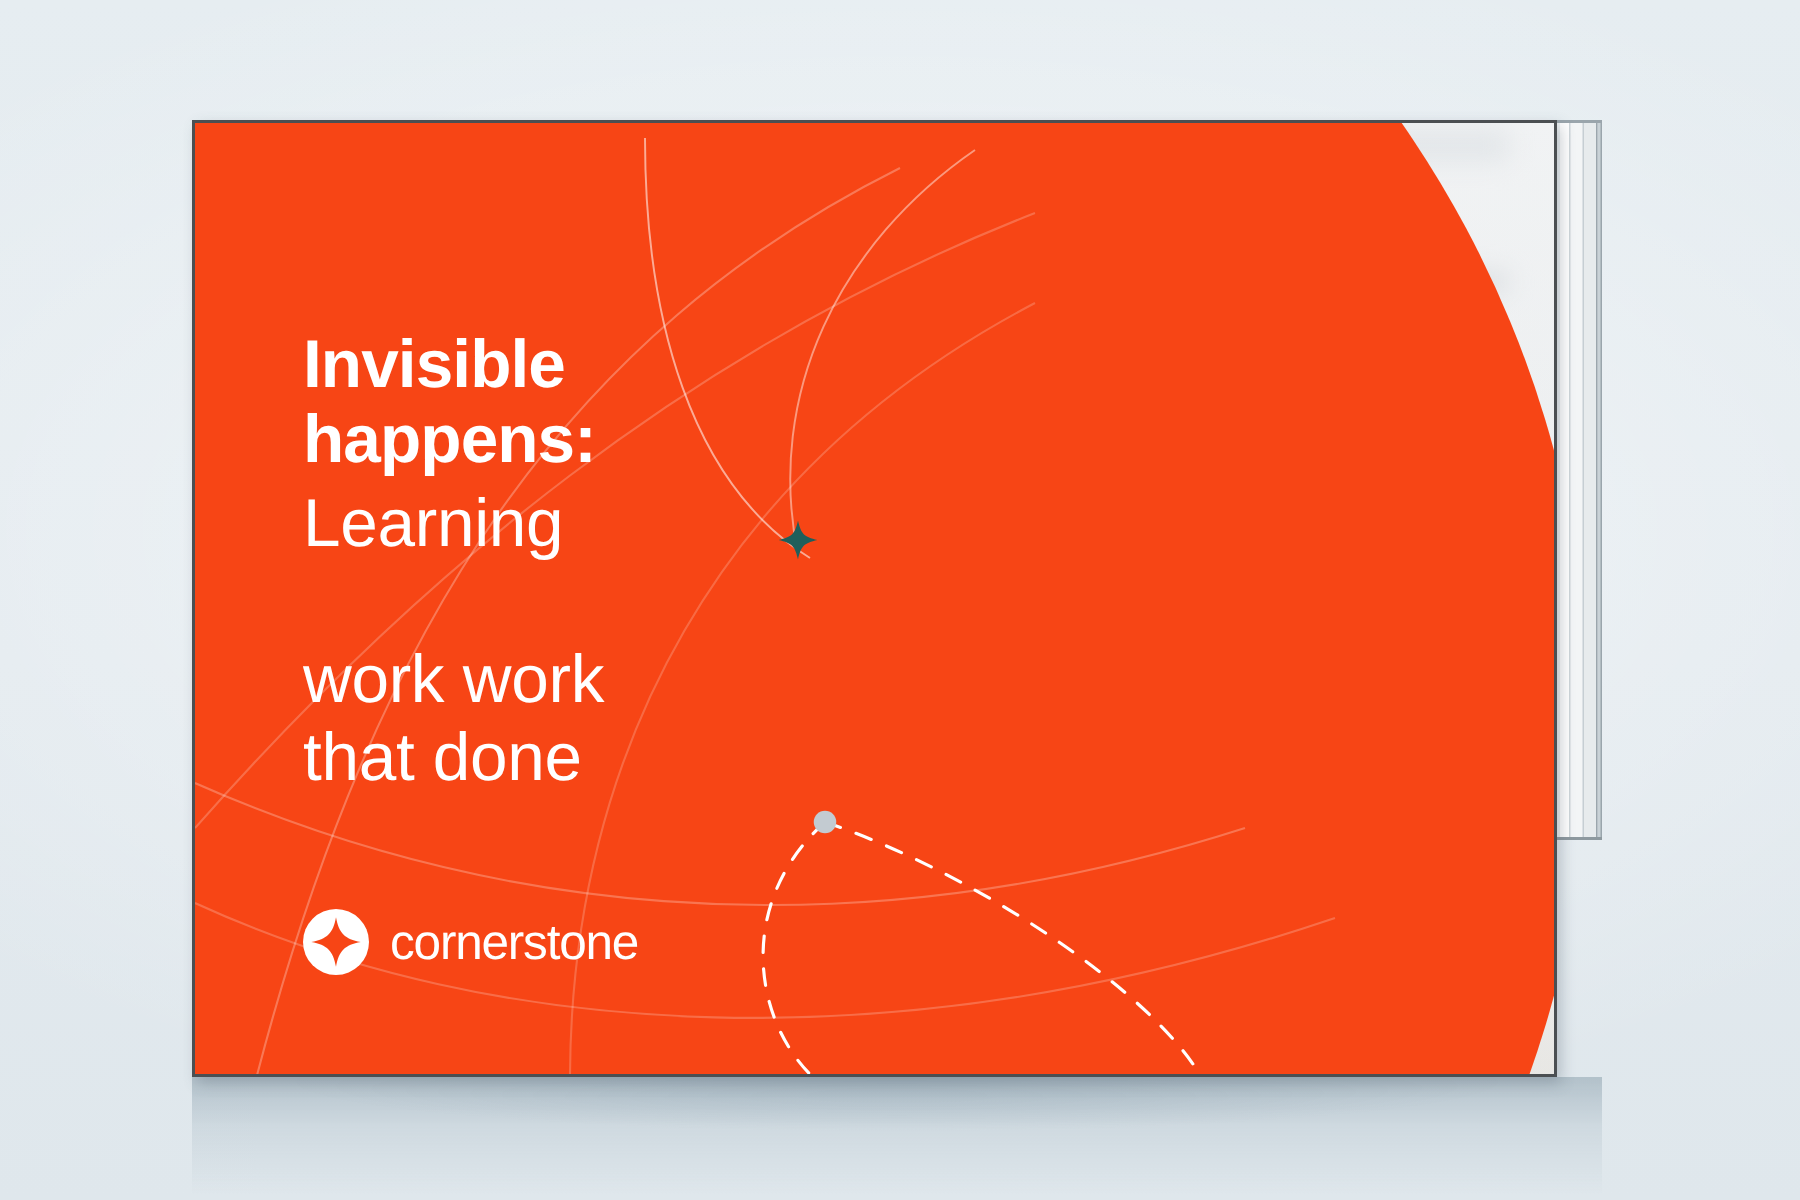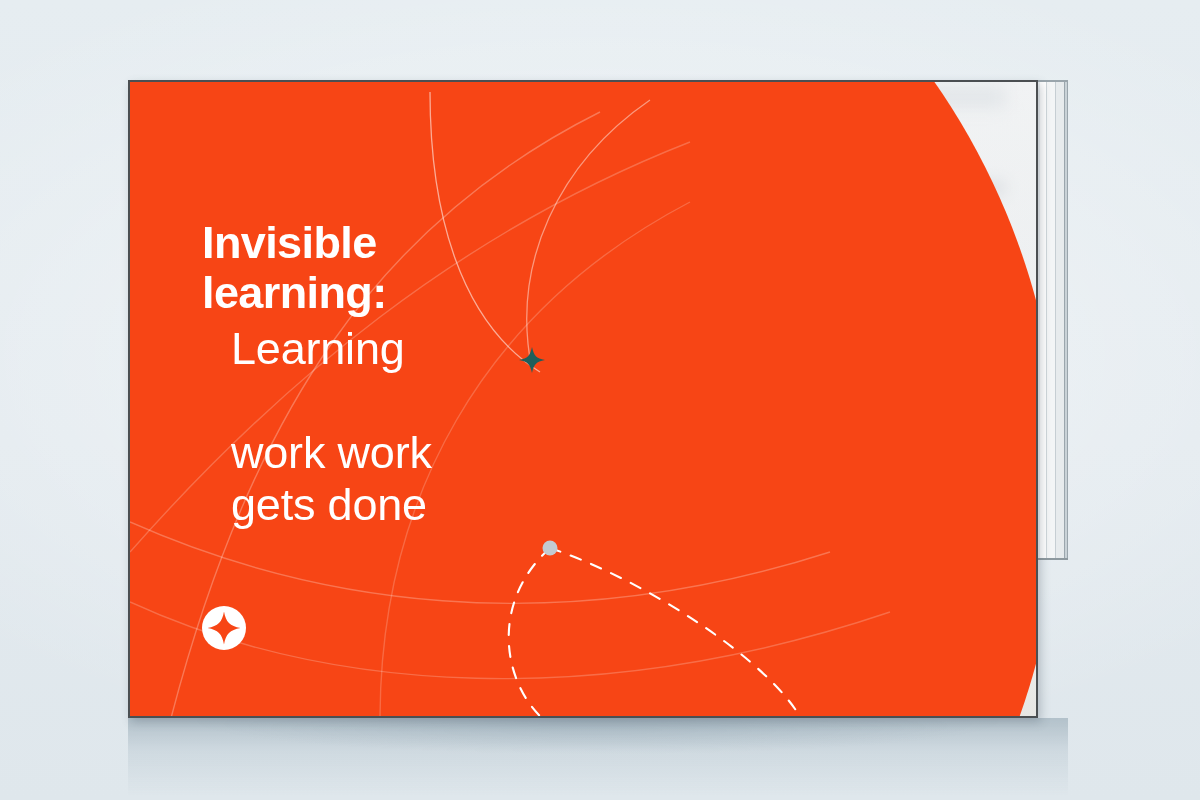--- a/index.html
+++ b/index.html
@@ -359,21 +359,20 @@
     line-height:1.12;
     letter-spacing:-.6px;
   }
   #title-light{
     color:#ffffff;
     font-weight:300;
     font-size:45px;
     line-height:1.16;
     letter-spacing:-.2px;
     margin-top:4px;
-    margin-left:29px;
   }
 
   
   #logo-lockup{
     position:absolute; left:72px; top:524px;
     display:flex; align-items:center; gap:14px;
   }
   #logo-mark{
     width:44px; height:44px; border-radius:50%;
     background:#ffffff;
@@ -481,26 +480,27 @@
       <path d="M 420 466 C 360 520 372 600 414 638" fill="none" stroke="#ffffff" stroke-width="2.1" stroke-dasharray="11 11" stroke-linecap="round"></path>
       <path d="M 420 466 C 520 500 640 580 672 638" fill="none" stroke="#ffffff" stroke-width="2.1" stroke-dasharray="11 11" stroke-linecap="round"></path>
       <circle cx="420" cy="466" r="7.5" fill="#c3cbd1"></circle>
 
       <g transform="translate(402,278)">
         <path d="M 0 -13 C 2 -4 4 -2 13 0 C 4 2 2 4 0 13 C -2 4 -4 2 -13 0 C -4 -2 -2 -4 0 -13 Z" fill="#1f5f5b"></path>
       </g>
     </svg>
 
     <div id="cover-text">
-      <div id="title-bold"><span>Invisible</span><br><span>learning:</span></div>
-      <div id="title-light"><span>Learning</span><br><br><span>work work</span><br><span>gets done</span></div>
+      <div id="title-bold"><span>Invisible</span><br><span>happens:</span></div>
+      <div id="title-light"><span>Learning</span><br><br><span>work work</span><br><span>that done</span></div>
     </div>
 
     <div id="logo-lockup">
       <span id="logo-mark">
         <svg width="44" height="44" viewBox="0 0 44 44" aria-hidden="true">
           <path d="M22 5.5 C23.9 16.1 27.9 20.1 38.5 22 C27.9 23.9 23.9 27.9 22 38.5 C20.1 27.9 16.1 23.9 5.5 22 C16.1 20.1 20.1 16.1 22 5.5 Z" fill="#f74515"></path>
         </svg>
       </span>
+      <span id="logo-wordmark">cornerstone</span>
     </div>
 
   </div>
 </div>
 
 </body></html>

